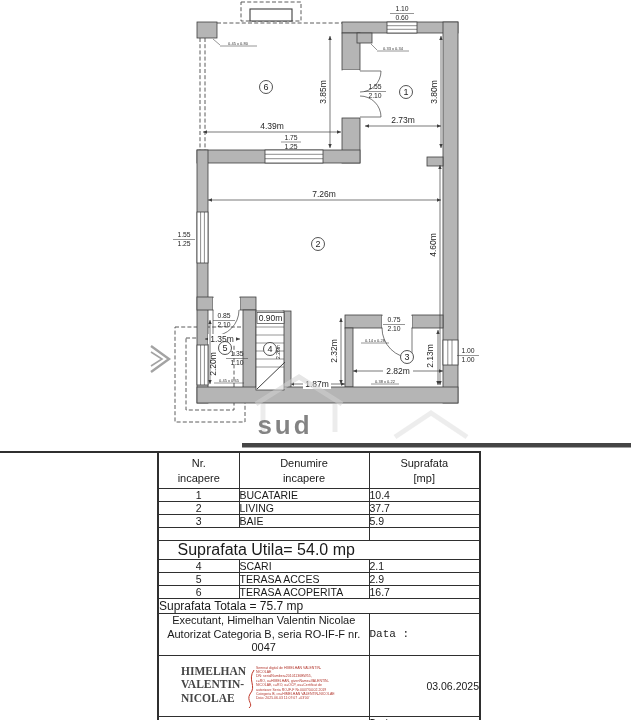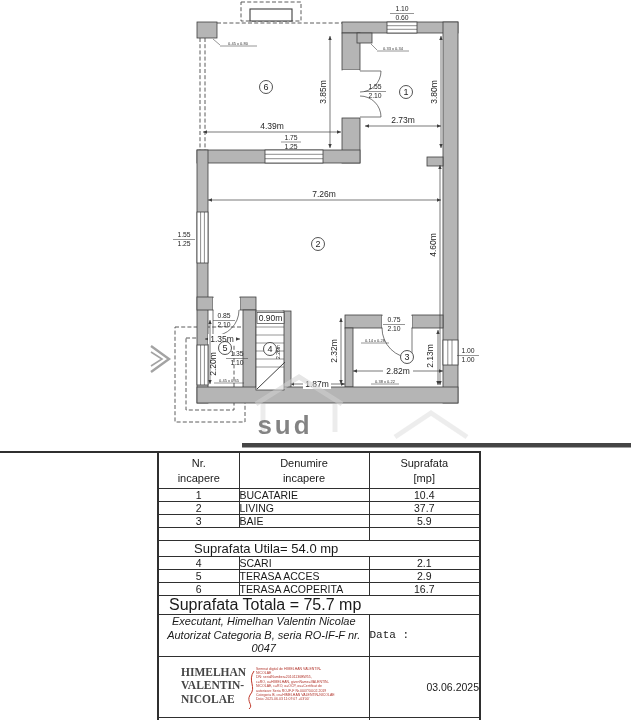--- a/index.html
+++ b/index.html
@@ -21,26 +21,26 @@
   .circ{fill:#ffffff;stroke:#3f3f3f;stroke-width:.9;}
   .wm{opacity:.55;}
   .sheet-rule{position:absolute;left:0;top:451px;width:158px;height:0;border-top:2px solid #2f2f2f;}
   .cartouche{position:absolute;left:157px;top:451px;border-collapse:collapse;table-layout:fixed;
              background:#fff;border:2px solid #2f2f2f;}
   .cartouche td{border:1px solid #2f2f2f;font-size:10.5px;padding:0;overflow:hidden;}
   .hdr td{height:35px;text-align:center;font-size:11px;line-height:15px;vertical-align:middle;margin-top:48px;}
   .r td{height:12px;}
   .nr{text-align:center;}
   .nm{padding-left:3px;margin-top:28px;}
-  .ar{text-align:center;}
-  .utila td{height:13px;font-size:13px;}
+  .ar{}
+  .utila td{height:13px;font-size:16px;}
   .utila .cwrap{text-align:center;padding-right:33%;}
-  .totala td{height:14px;font-size:16px;padding-left:10px;}
+  .totala td{height:14px;font-size:12px;}
   .exec td{height:29px;font-size:11px;}
-  .exec .execcell{text-align:center;line-height:13.5px;font-style:italic;}
+  .exec .execcell{text-align:center;line-height:13.5px;}
   .datacell{font-size:12px;padding-left:7px;font-family:Liberation Mono, monospace;}
   .sig td{height:60px;}
   .sigcell{position:relative;}
   .signame{position:absolute;left:22px;top:9px;font-size:11.5px;font-weight:bold;color:#454545;line-height:13.5px;font-family:Liberation Serif, serif;}
   .sigred{position:absolute;left:97px;top:10px;width:102px;font-size:3.5px;line-height:4.4px;color:#b3372e;}
   .squiggle{position:absolute;left:86px;top:12px;}
   .datecell{text-align:right;font-size:13px;}
   .recep td{height:16px;font-size:12px;}
   .recep .rleft{padding-left:9px;}
 </style>

